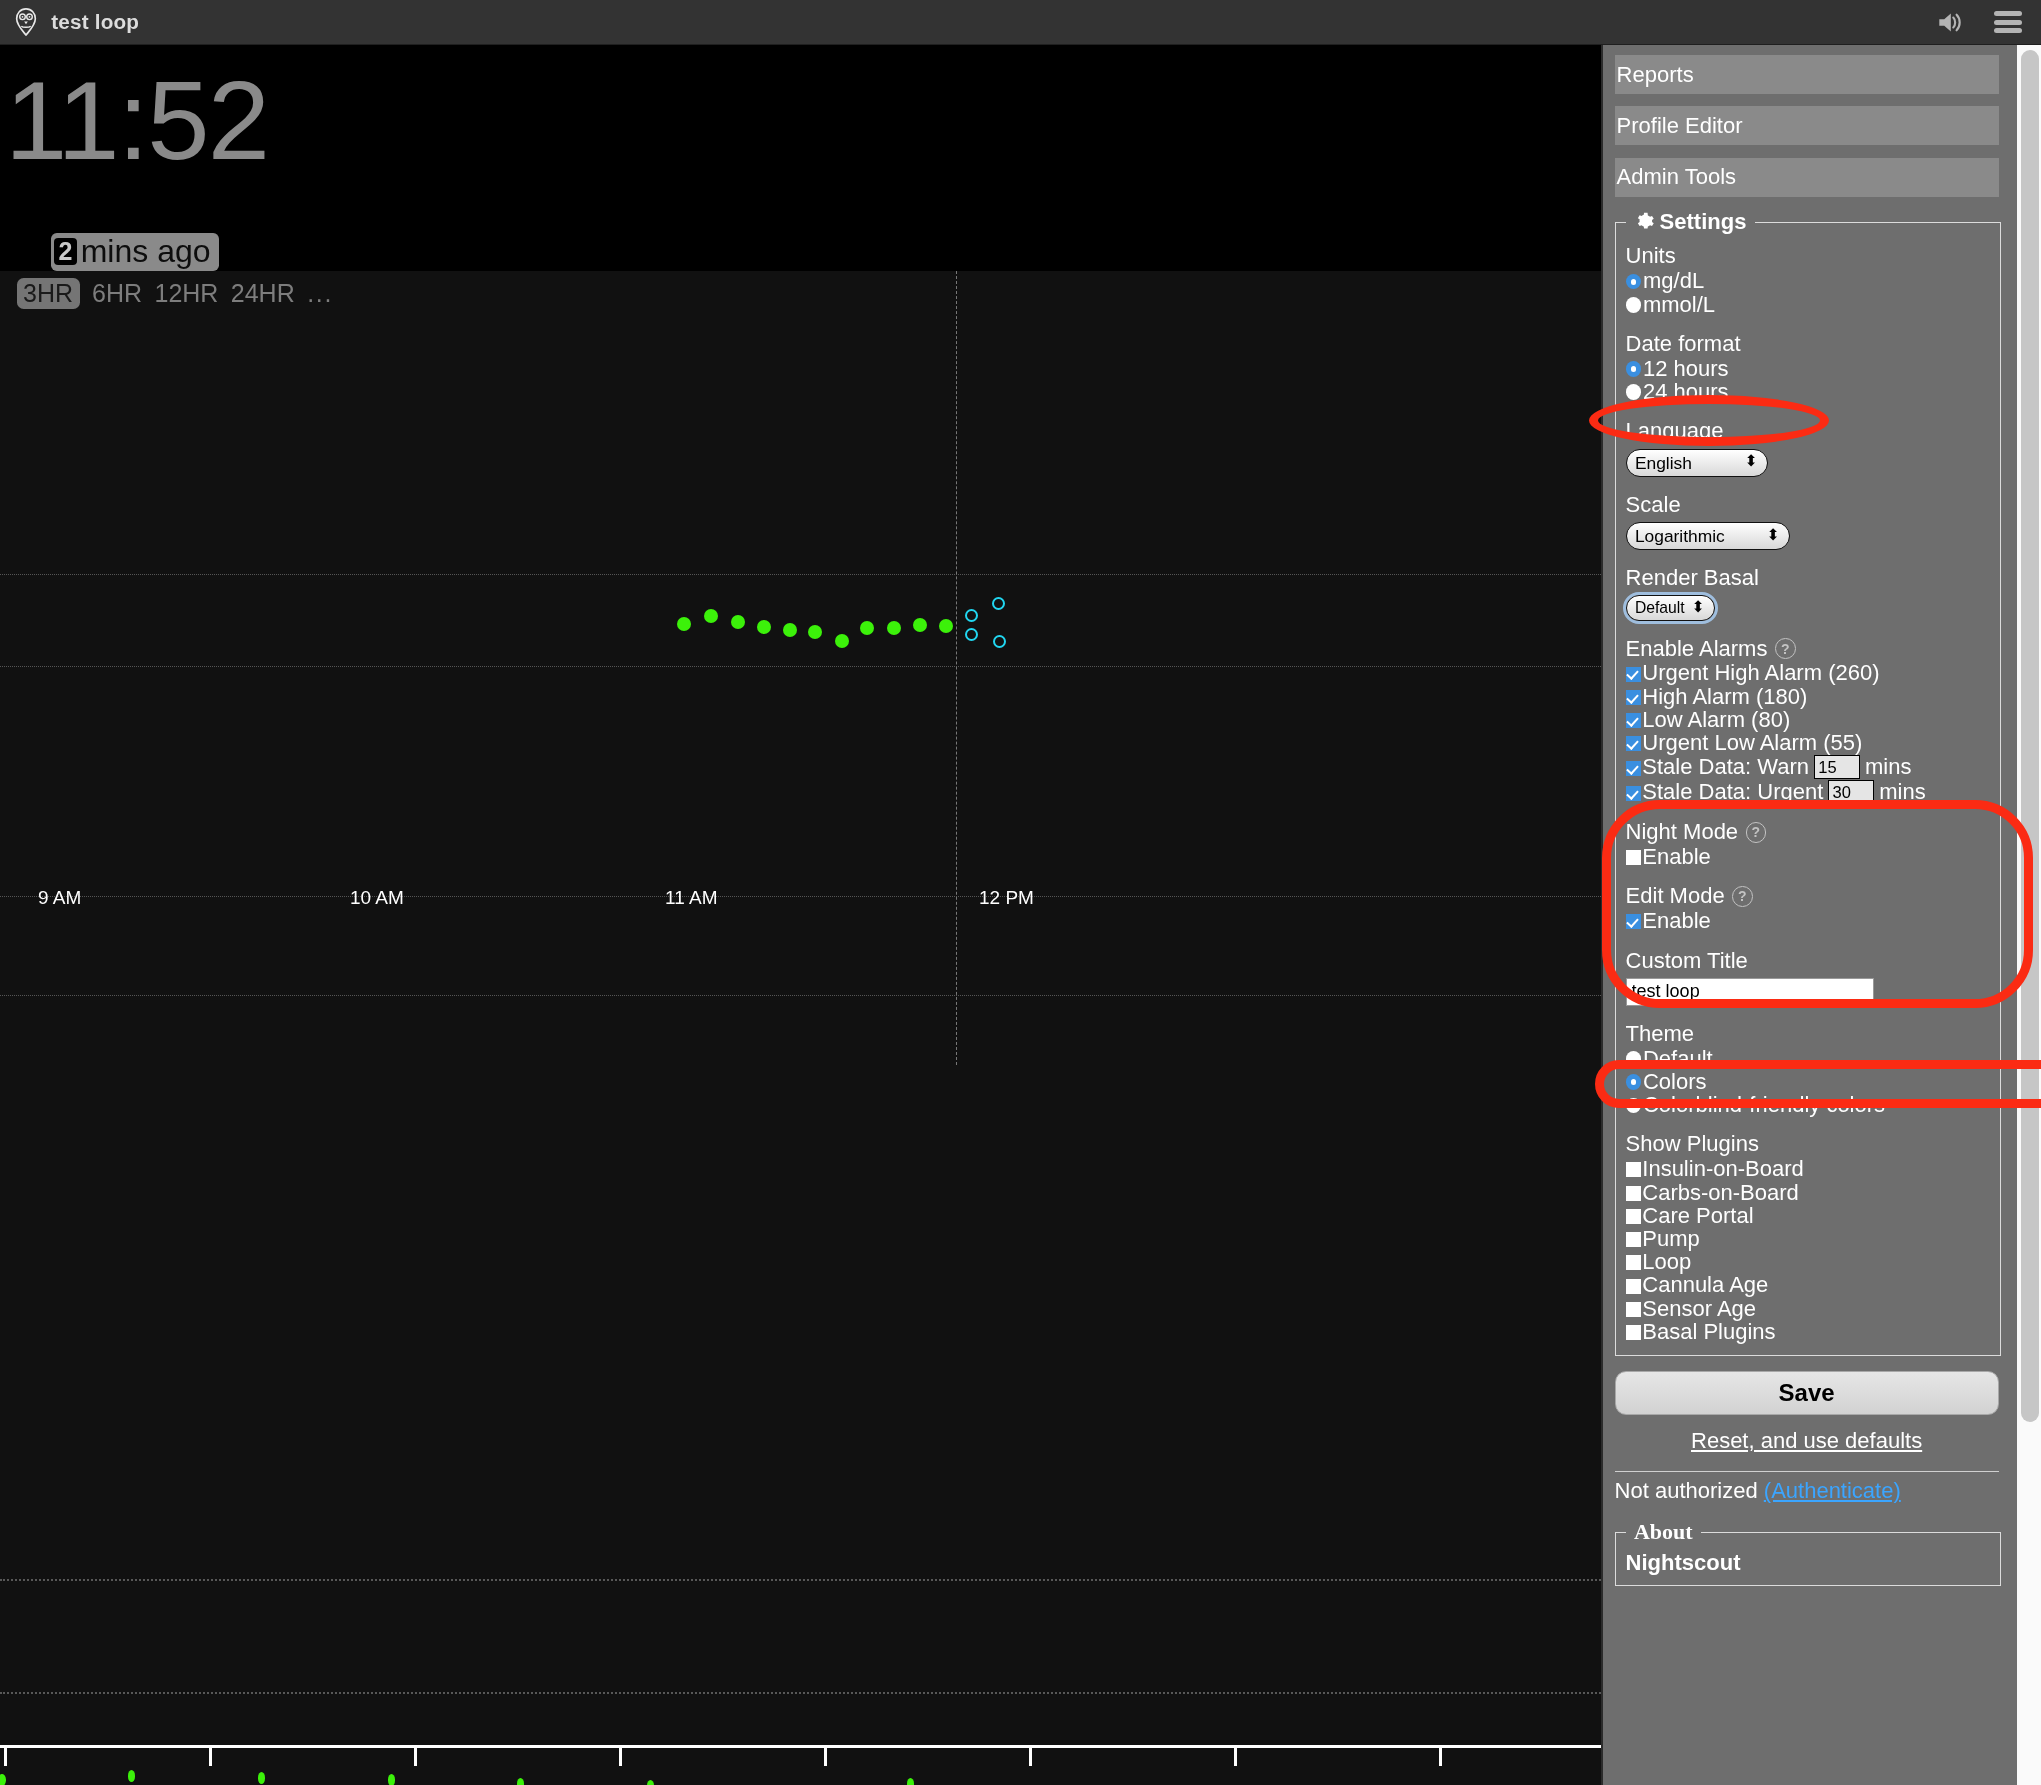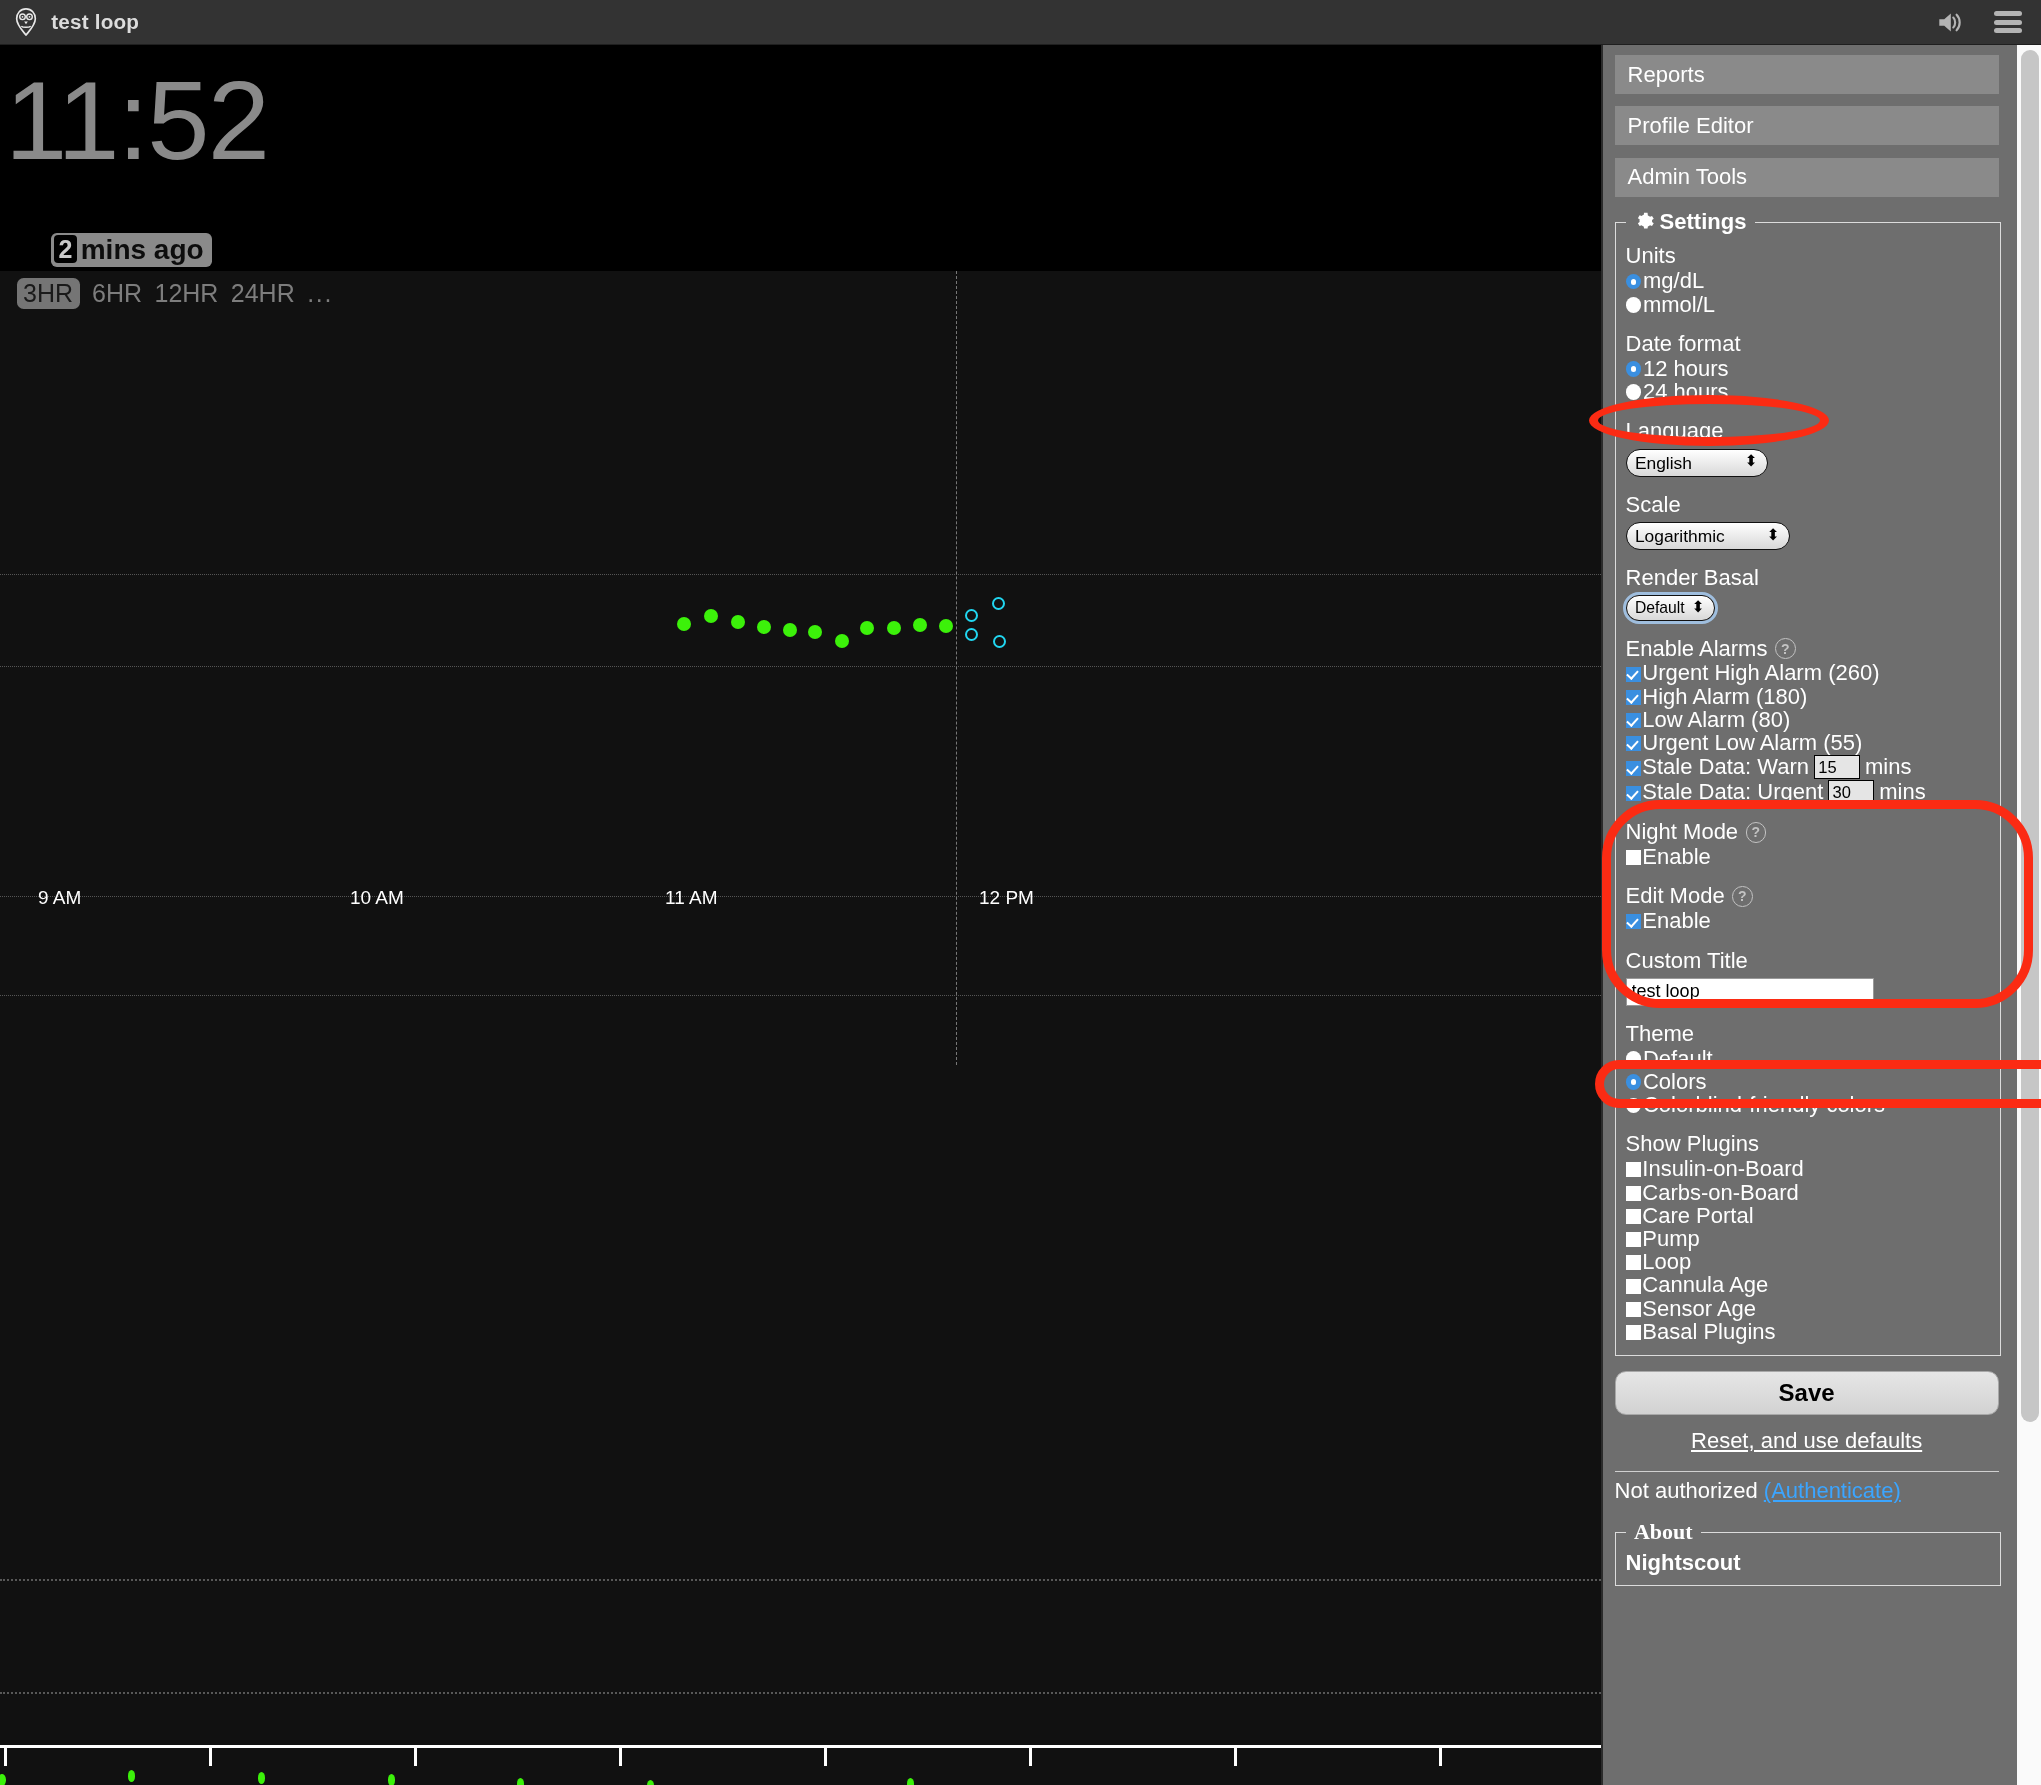--- a/index.html
+++ b/index.html
@@ -44,21 +44,21 @@
     display: inline-flex; align-items: center;
   }
   .ago-wrap {
     background: #8a8a8a; border-radius: 5.8px; padding: 1.7px 8.3px 2.5px 2.5px;
     display: inline-flex; align-items: center; gap: 3.3px;
   }
   .ago-num {
     background: #000; color: #c9c9c9; font-size: 25px; font-weight: bold;
     border-radius: 4.1px; padding: 0.8px 5px; line-height: 1.05;
   }
-  .ago-txt { color: #0d0d0d; font-size: 28px; font-weight: 700; line-height: 1.05; }
+  .ago-txt { color: #0d0d0d; font-size: 32px; font-weight: 400; line-height: 1.05; }
 
   .rangebar { position: absolute; left: 16.5px; top: 233px; display: flex; align-items: baseline; gap: 12.4px; }
   .rng { color: #7d7d7d; font-size: 25px; font-weight: 500; }
   .rng.active { background: #757575; color: #1a1a1a; border-radius: 6.6px; padding: 0.8px 6.6px; }
   .rng.dots { color: #7d7d7d; letter-spacing: 1.7px; }
 
   .plotarea { position: absolute; left: 0; top: 226px; width: 1601px; height: 1514px; }
   .hgrid {
     position: absolute; left: 0; width: 1601px; height: 0;
     border-top: 1.7px dotted #555555;
@@ -85,21 +85,21 @@
     position: absolute; left: 1601px; top: 45px;
     width: 441px; height: 1741px;
     background: #6e6e6e;
     border-left: 2.5px solid #2b2b2b;
     overflow: hidden;
   }
   .sb-inner { position: absolute; left: 0; top: 0; width: 409px; padding: 10px 0 0 11.6px; }
   .menubtn {
     width: 384px; height: 39px; background: #8a8a8a;
     color: #ffffff; font-size: 22px; display: flex; align-items: center;
-    padding-left: 13px; margin-bottom: 12.4px; border: 0;
+    padding-left: 2px; margin-bottom: 12.4px; border: 0;
   }
   fieldset.settings {
     width: 386px; border: 0.8px solid #dcdcdc; padding: 5px 0 11.6px 10px;
     margin-top: 5px; color: #fff;
   }
   fieldset.settings > legend {
     padding: 0 8.3px; font-size: 22px; font-weight: bold; color: #ffffff;
     display: flex; align-items: center; gap: 5px;
   }
   .gear { width: 20.7px; height: 20.7px; display: inline-block; vertical-align: -2.5px; }

